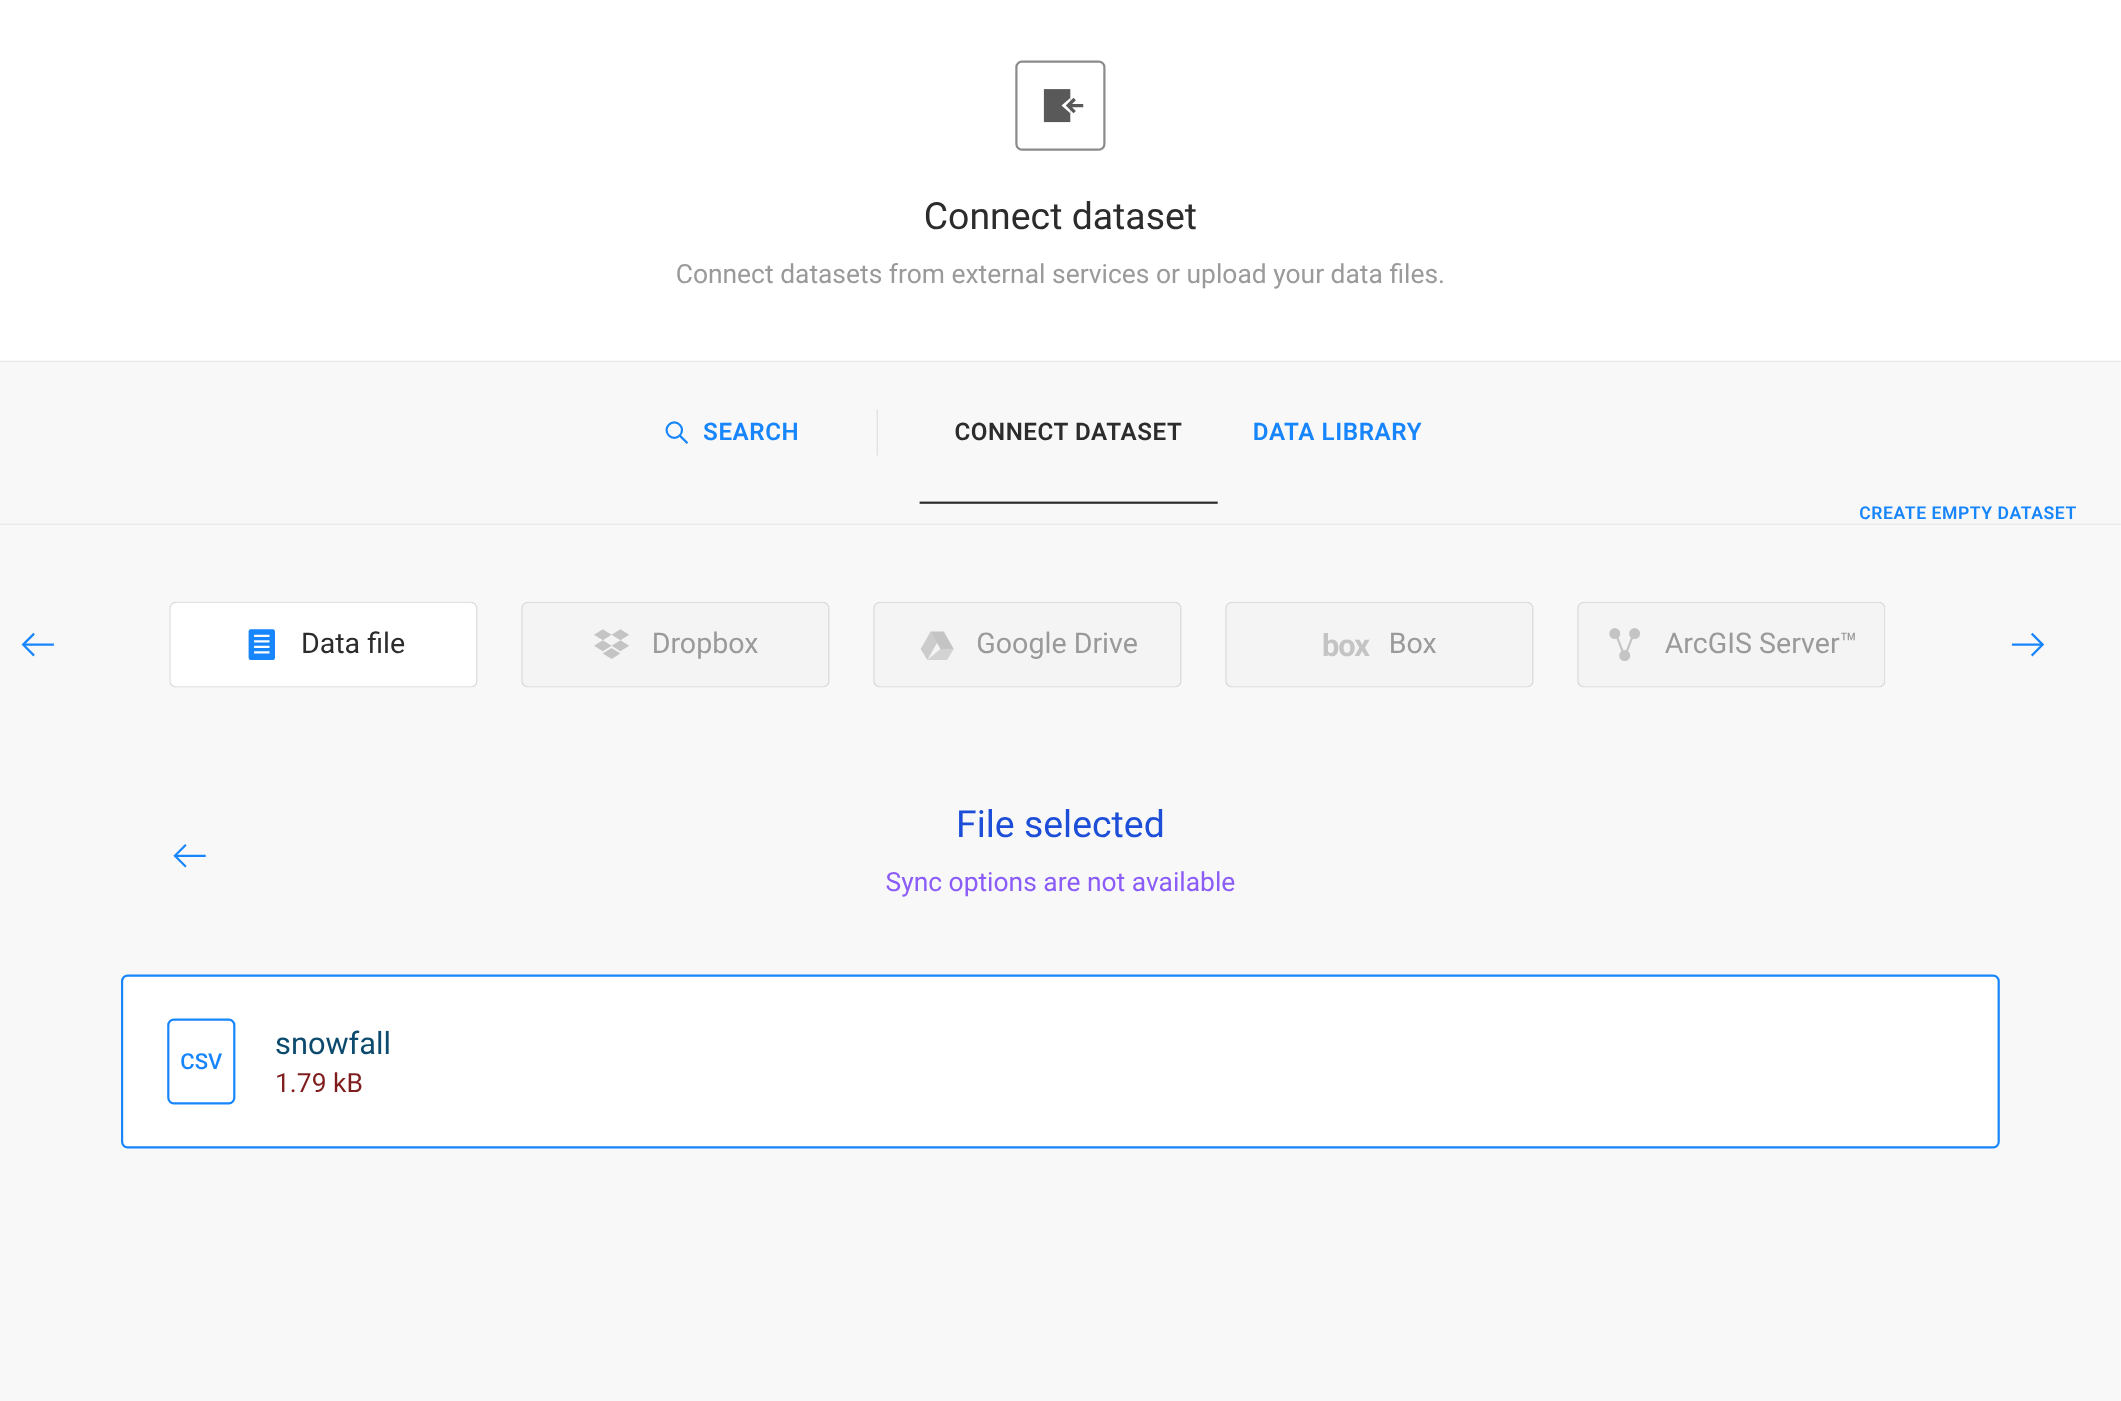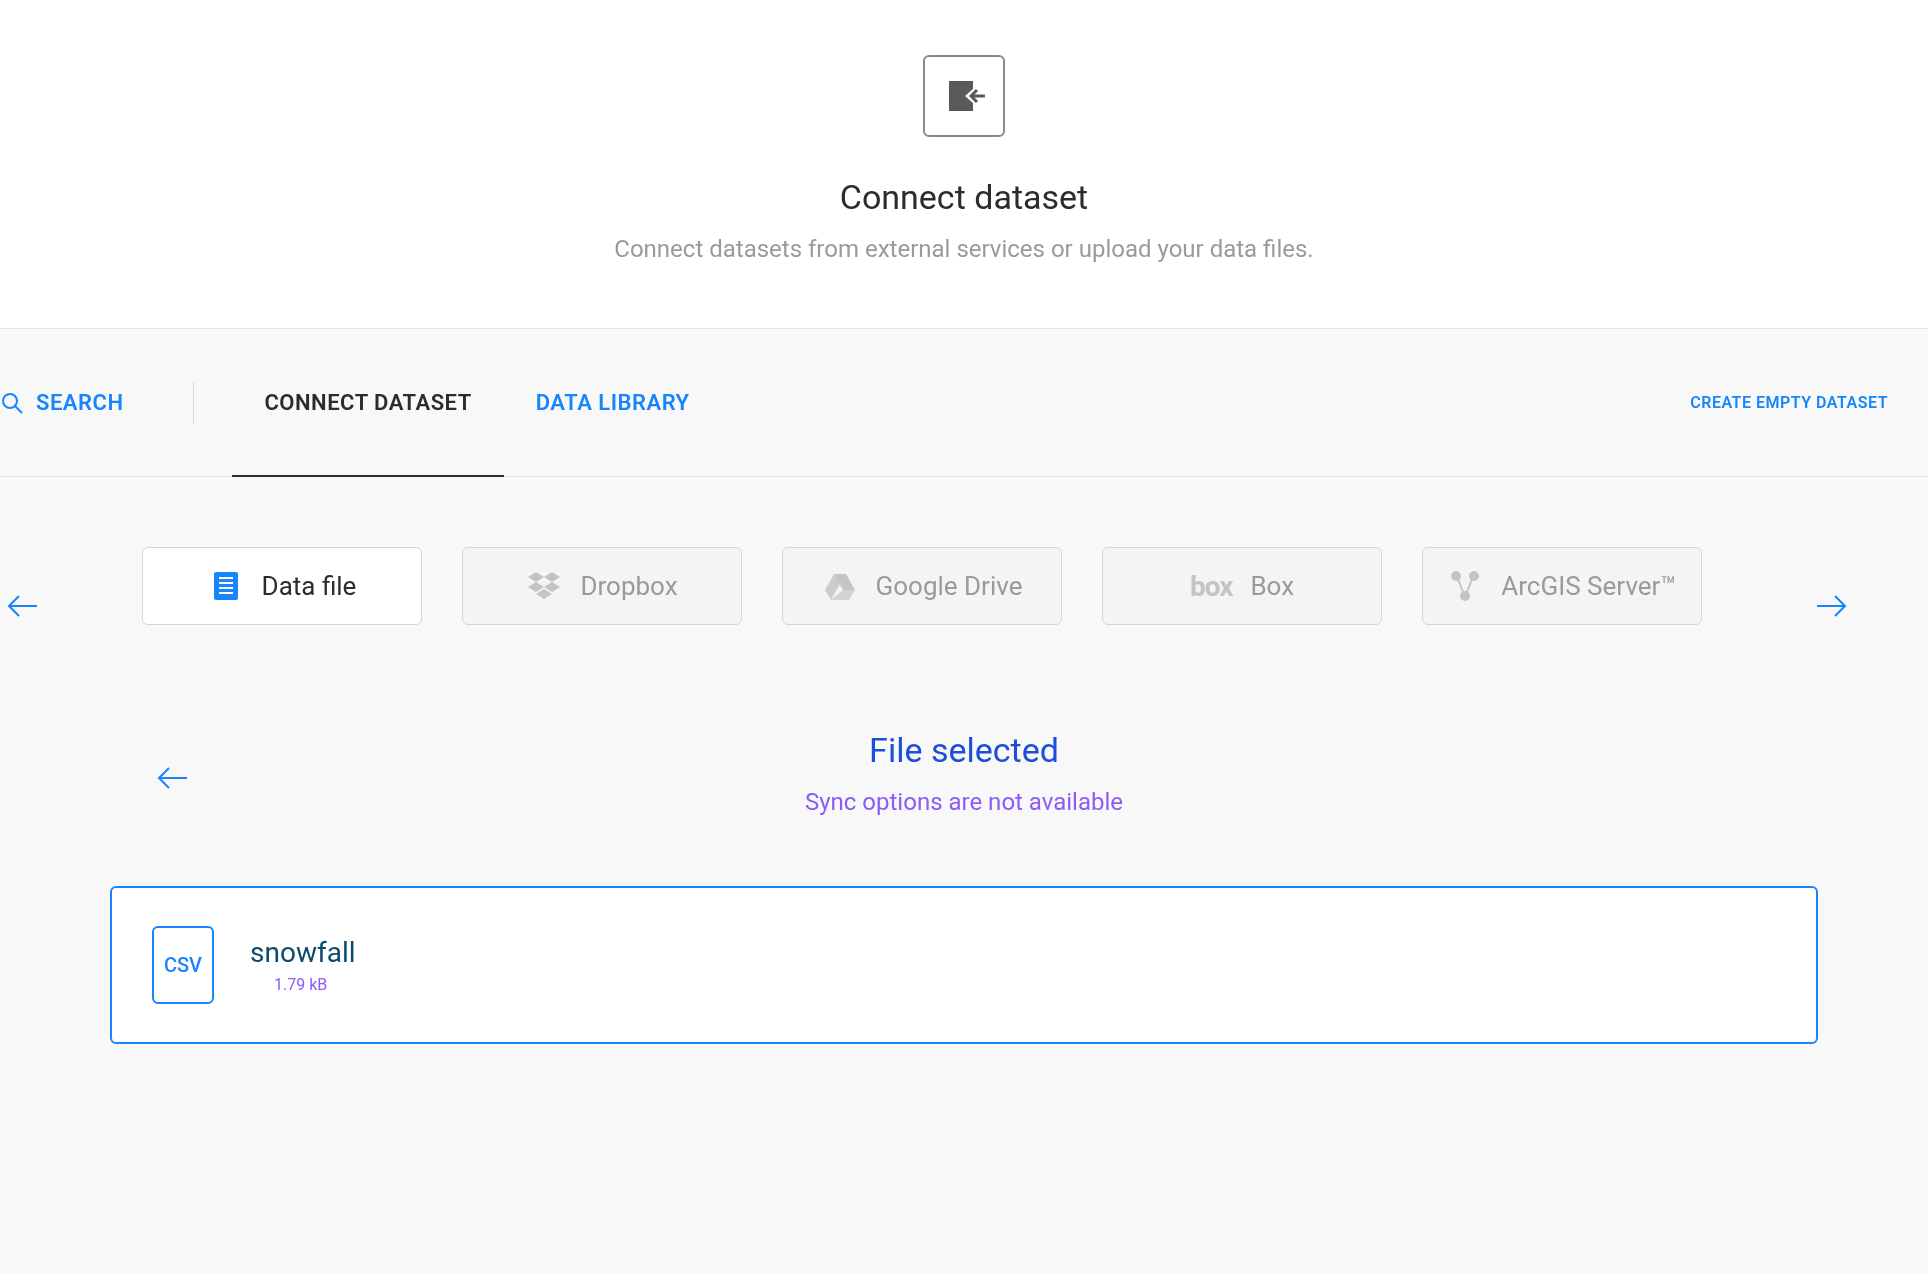--- a/index.html
+++ b/index.html
@@ -52,20 +52,21 @@
       border-top: 1px solid #e5e5e5;
       min-height: 960px;
     }
     .tabs-row {
       display: flex;
       align-items: center;
       padding: 0 0 0 0;
       border-bottom: 1px solid #e5e5e5;
       height: 148px;
       position: relative;
+      flex-direction: column;
     }
     .tabs-left {
       display: flex;
       align-items: center;
       height: 100%;
     }
     .tab-search {
       display: flex;
       align-items: center;
       gap: 12px;
@@ -115,22 +116,22 @@
       margin-left: auto;
       color: #1785fb;
       font-size: 16px;
       font-weight: 600;
       letter-spacing: 0.5px;
       padding: 0 40px 0 0;
       cursor: pointer;
     }
     .sources-row {
       display: flex;
-      align-items: flex-end;
-      padding: 70px 0 0 4px;
+      align-items: center;
+      padding: 70px 0 0 16px;
       position: relative;
     }
     .nav-arrow {
       width: 38px;
       height: 38px;
       display: flex;
       align-items: center;
       justify-content: center;
       cursor: pointer;
       color: #1785fb;
@@ -238,23 +239,22 @@
     .file-info {
       display: flex;
       flex-direction: column;
       gap: 6px;
     }
     .file-name {
       font-size: 28px;
       color: #0c4a6e;
     }
     .file-size {
-      font-size: 16px;
-      color: #8b5cf6;
-      margin-left: 24px;
+      font-size: 24px;
+      color: #7f1d1d;
     }
   </style>
 </head>
 <body>
 
 <div class="header">
   <div class="header-icon-box">
     <svg viewBox="0 0 42 42" fill="#595959">
       <rect x="6" y="6" width="24" height="30" fill="#595959"></rect>
       <path d="M 18 18 L 28 18 L 28 24 L 18 24 L 18 28 L 10 21 L 18 14 Z" fill="#ffffff" transform="translate(12,0)"></path>

